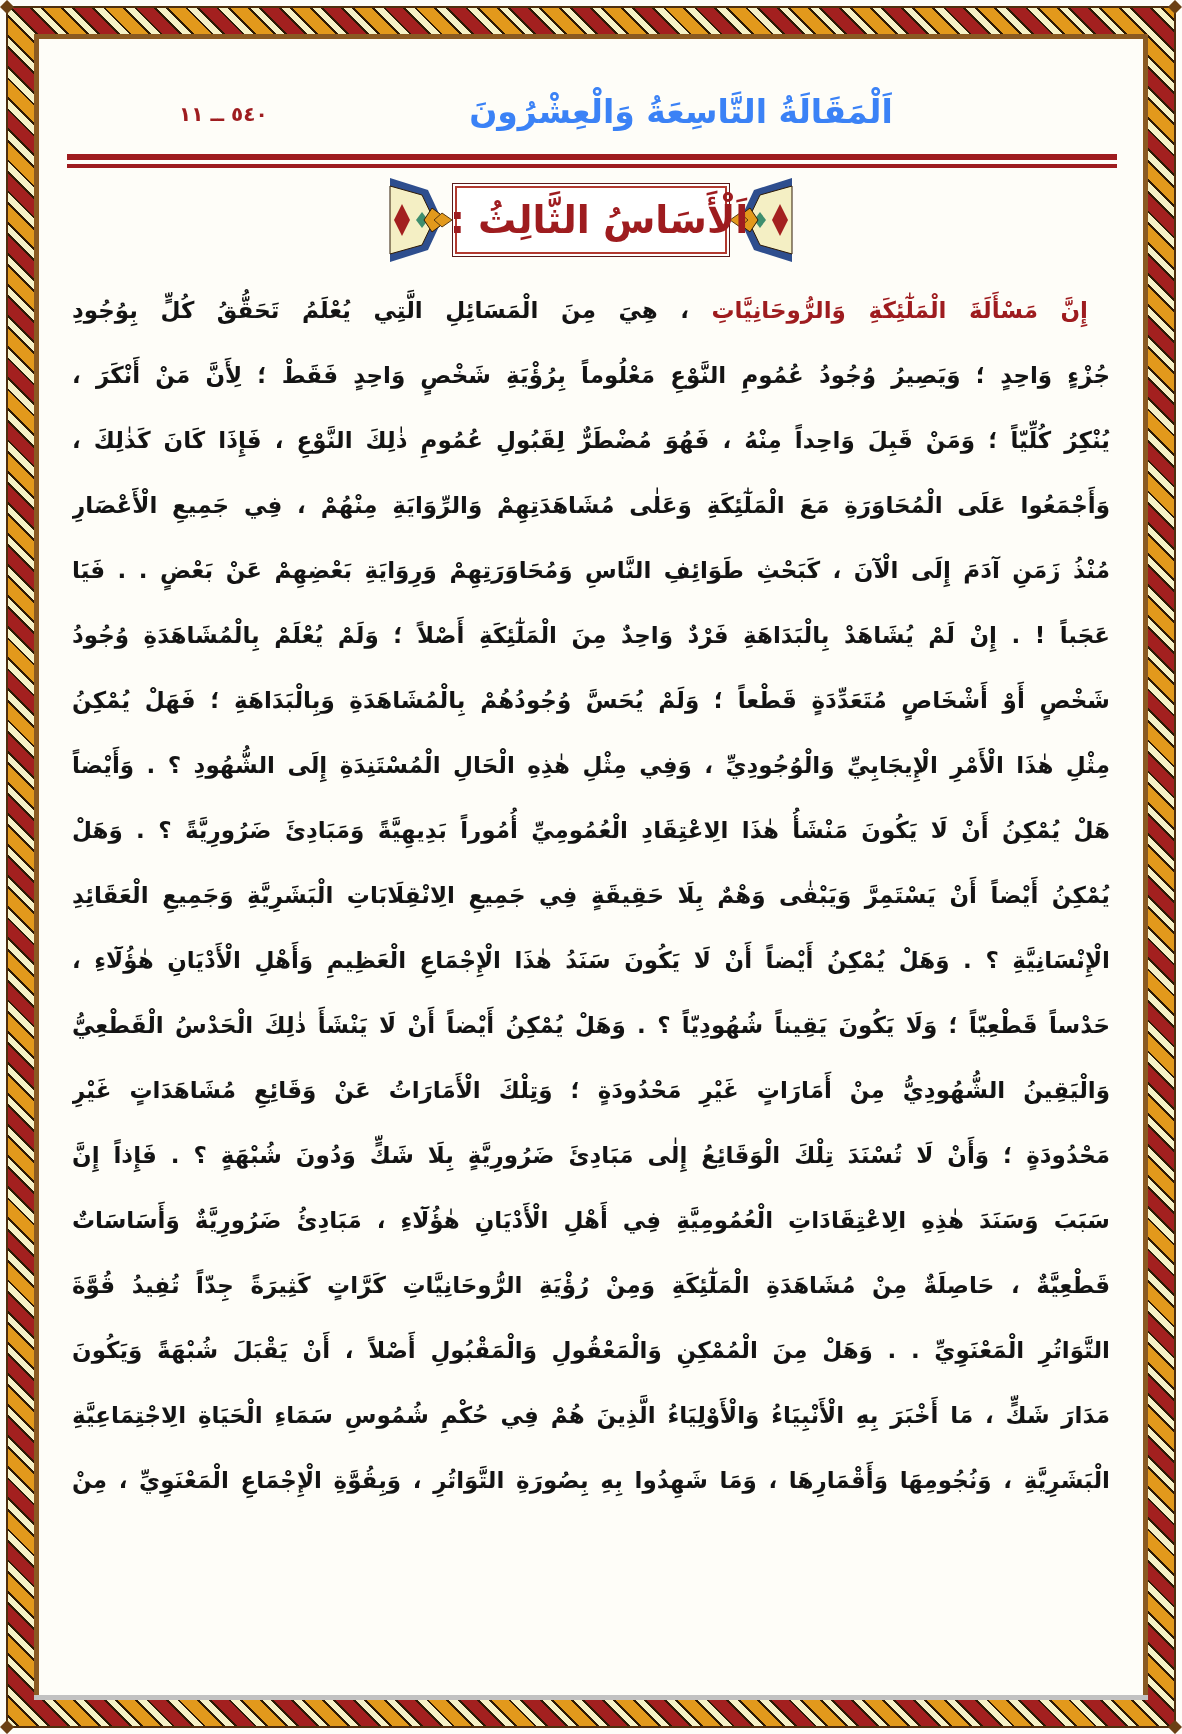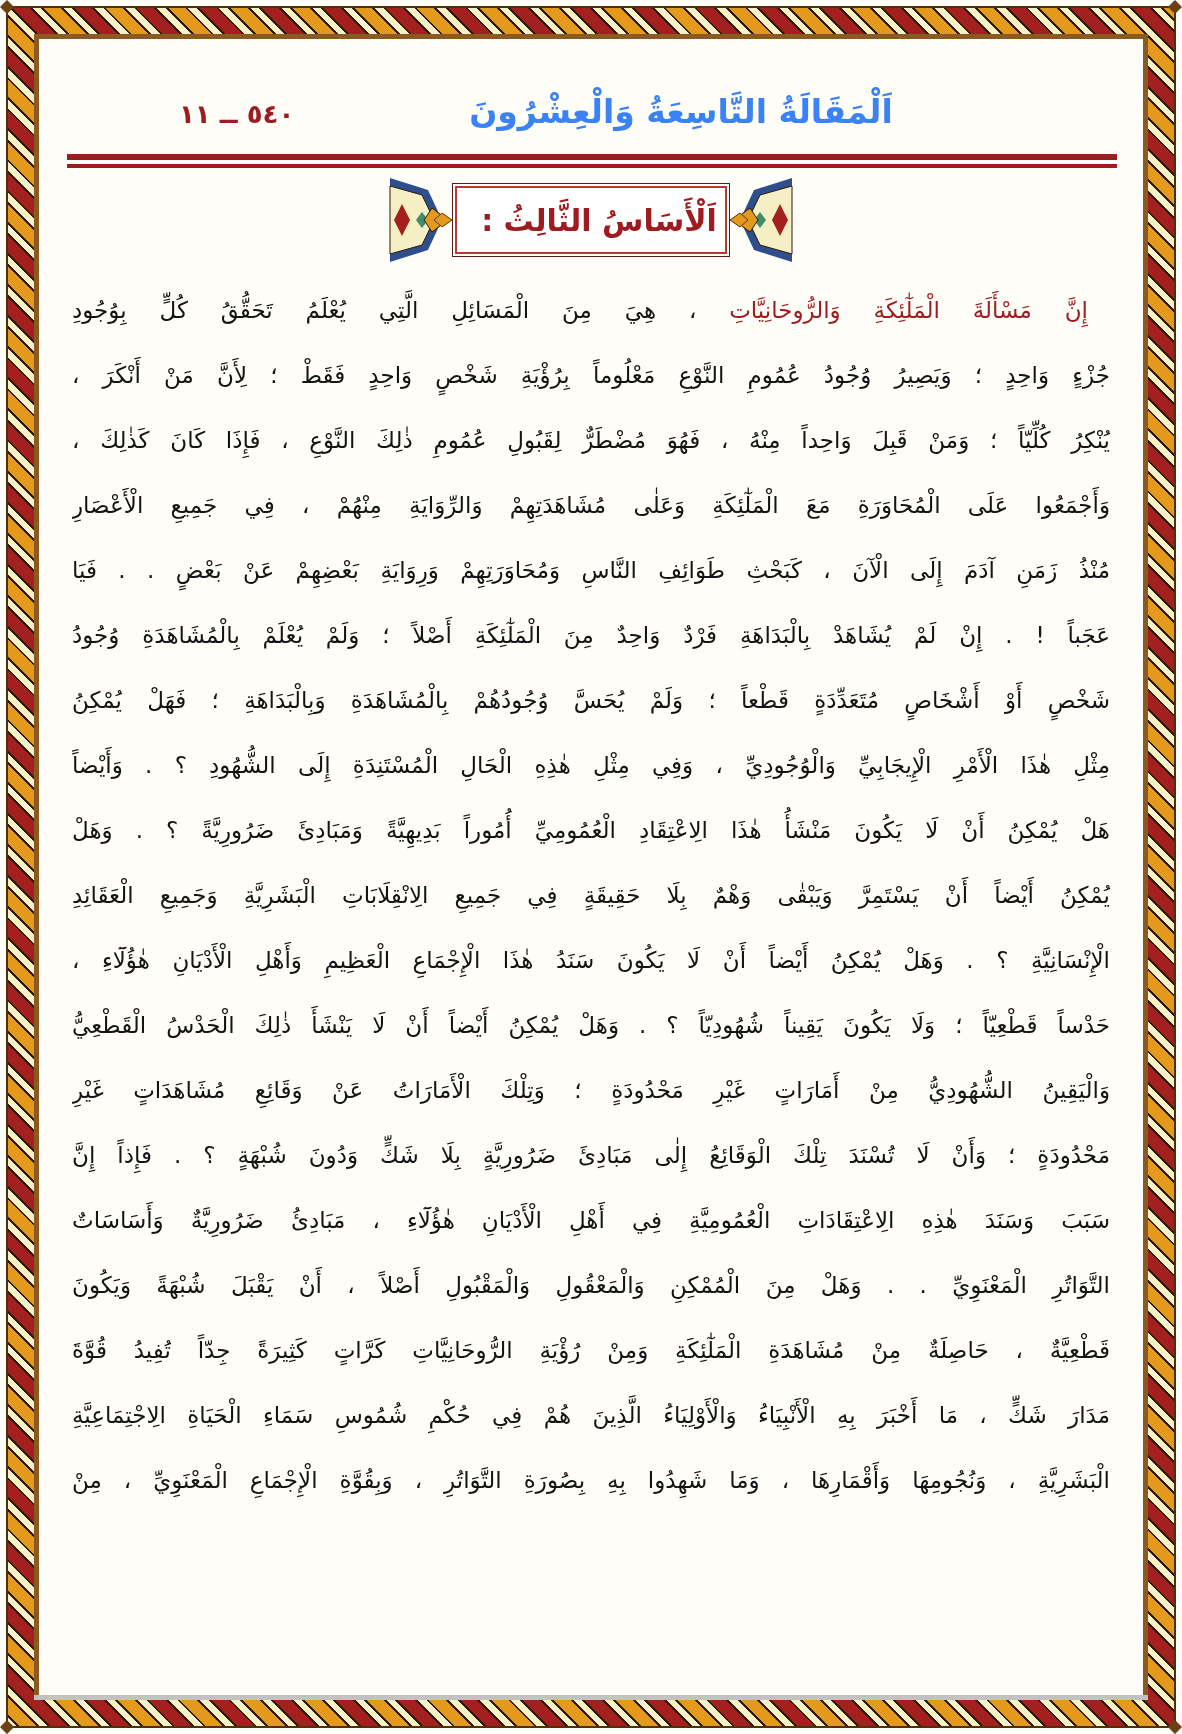--- a/index.html
+++ b/index.html
@@ -29,46 +29,46 @@
   
   .content{position:absolute;inset:39px;}
   .page-header{position:relative;height:58px;margin-top:45px;}
   .doc-title{
     position:absolute;left:260px;right:80px;top:0;
     text-align:center;font-size:33px;font-weight:bold;color:#3b82f6;
     line-height:56px;white-space:nowrap;
   }
   .page-marker{
     position:absolute;left:140px;top:2px;
-    font-size:26px;font-weight:bold;color:#9e1c1f;line-height:56px;
+    font-size:20px;font-weight:bold;color:#9e1c1f;line-height:56px;
     direction:rtl;
   }
   .double-rule{
     margin:12px 26px 0 28px;height:4px;
     border-top:6px solid #9e1c1f;border-bottom:4px solid #9e1c1f;
   }
 
   
   .ornament-row{margin-top:10px;height:84px;display:flex;align-items:center;justify-content:center;}
   .wing{flex:0 0 auto;height:84px;}
   .wing.rtl-flip svg{transform:scaleX(-1);}
   .heading-panel{
     flex:0 0 auto;width:278px;height:74px;background:#ffffff;
     border:1px solid #5a1a1a;padding:2px;box-sizing:border-box;
   }
   .heading-panel-inner{
     width:100%;height:100%;border:2px solid #b23a30;box-sizing:border-box;
     display:flex;align-items:center;justify-content:center;
   }
-  .section-heading{font-size:30px;font-weight:bold;color:#9e1c1f;white-space:nowrap;margin-left:16px;}
+  .section-heading{font-size:38px;font-weight:bold;color:#9e1c1f;white-space:nowrap;margin-left:16px;}
 
   
   .body-text{margin:16px 33px 0 33px;color:#141414;}
   .text-line{
-    font-size:23px;font-weight:normal;line-height:65px;height:65px;
+    font-size:23px;font-weight:bold;line-height:65px;height:65px;
     overflow:hidden;text-align:justify;text-align-last:justify;
     direction:rtl;
   }
   .text-line.first{padding-right:22px;}
   .red{color:#9e1c1f;}
 </style>
 </head>
 <body>
 
 <div class="sheet">
@@ -128,20 +128,20 @@
       <div class="text-line">عَجَباً ! . إِنْ لَمْ يُشَاهَدْ بِالْبَدَاهَةِ فَرْدٌ وَاحِدٌ مِنَ الْمَلٰٓئِكَةِ أَصْلاً ؛ وَلَمْ يُعْلَمْ بِالْمُشَاهَدَةِ وُجُودُ</div>
       <div class="text-line">شَخْصٍ أَوْ أَشْخَاصٍ مُتَعَدِّدَةٍ قَطْعاً ؛ وَلَمْ يُحَسَّ وُجُودُهُمْ بِالْمُشَاهَدَةِ وَبِالْبَدَاهَةِ ؛ فَهَلْ يُمْكِنُ</div>
       <div class="text-line">مِثْلِ هٰذَا الْأَمْرِ الْإِيجَابِيِّ وَالْوُجُودِيِّ ، وَفِي مِثْلِ هٰذِهِ الْحَالِ الْمُسْتَنِدَةِ إِلَى الشُّهُودِ ؟ . وَأَيْضاً</div>
       <div class="text-line">هَلْ يُمْكِنُ أَنْ لَا يَكُونَ مَنْشَأُ هٰذَا الِاعْتِقَادِ الْعُمُومِيِّ أُمُوراً بَدِيهِيَّةً وَمَبَادِئَ ضَرُورِيَّةً ؟ . وَهَلْ</div>
       <div class="text-line">يُمْكِنُ أَيْضاً أَنْ يَسْتَمِرَّ وَيَبْقٰى وَهْمٌ بِلَا حَقِيقَةٍ فِي جَمِيعِ الِانْقِلَابَاتِ الْبَشَرِيَّةِ وَجَمِيعِ الْعَقَائِدِ</div>
       <div class="text-line">الْإِنْسَانِيَّةِ ؟ . وَهَلْ يُمْكِنُ أَيْضاً أَنْ لَا يَكُونَ سَنَدُ هٰذَا الْإِجْمَاعِ الْعَظِيمِ وَأَهْلِ الْأَدْيَانِ هٰؤُلَٓاءِ ،</div>
       <div class="text-line">حَدْساً قَطْعِيّاً ؛ وَلَا يَكُونَ يَقِيناً شُهُودِيّاً ؟ . وَهَلْ يُمْكِنُ أَيْضاً أَنْ لَا يَنْشَأَ ذٰلِكَ الْحَدْسُ الْقَطْعِيُّ</div>
       <div class="text-line">وَالْيَقِينُ الشُّهُودِيُّ مِنْ أَمَارَاتٍ غَيْرِ مَحْدُودَةٍ ؛ وَتِلْكَ الْأَمَارَاتُ عَنْ وَقَائِعِ مُشَاهَدَاتٍ غَيْرِ</div>
       <div class="text-line">مَحْدُودَةٍ ؛ وَأَنْ لَا تُسْنَدَ تِلْكَ الْوَقَائِعُ إِلٰى مَبَادِئَ ضَرُورِيَّةٍ بِلَا شَكٍّ وَدُونَ شُبْهَةٍ ؟ . فَإِذاً إِنَّ</div>
       <div class="text-line">سَبَبَ وَسَنَدَ هٰذِهِ الِاعْتِقَادَاتِ الْعُمُومِيَّةِ فِي أَهْلِ الْأَدْيَانِ هٰؤُلَٓاءِ ، مَبَادِئُ ضَرُورِيَّةٌ وَأَسَاسَاتٌ</div>
+      <div class="text-line">قَطْعِيَّةٌ ، حَاصِلَةٌ مِنْ مُشَاهَدَةِ الْمَلٰٓئِكَةِ وَمِنْ رُؤْيَةِ الرُّوحَانِيَّاتِ كَرَّاتٍ كَثِيرَةً جِدّاً تُفِيدُ قُوَّةَ</div>
       <div class="text-line">التَّوَاتُرِ الْمَعْنَوِيِّ . . وَهَلْ مِنَ الْمُمْكِنِ وَالْمَعْقُولِ وَالْمَقْبُولِ أَصْلاً ، أَنْ يَقْبَلَ شُبْهَةً وَيَكُونَ</div>
-      <div class="text-line">قَطْعِيَّةٌ ، حَاصِلَةٌ مِنْ مُشَاهَدَةِ الْمَلٰٓئِكَةِ وَمِنْ رُؤْيَةِ الرُّوحَانِيَّاتِ كَرَّاتٍ كَثِيرَةً جِدّاً تُفِيدُ قُوَّةَ</div>
       <div class="text-line">مَدَارَ شَكٍّ ، مَا أَخْبَرَ بِهِ الْأَنْبِيَاءُ وَالْأَوْلِيَاءُ الَّذِينَ هُمْ فِي حُكْمِ شُمُوسِ سَمَاءِ الْحَيَاةِ الِاجْتِمَاعِيَّةِ</div>
       <div class="text-line">الْبَشَرِيَّةِ ، وَنُجُومِهَا وَأَقْمَارِهَا ، وَمَا شَهِدُوا بِهِ بِصُورَةِ التَّوَاتُرِ ، وَبِقُوَّةِ الْإِجْمَاعِ الْمَعْنَوِيِّ ، مِنْ</div>
     </div>
 
   </div>
 </div>
 
 </body></html>

